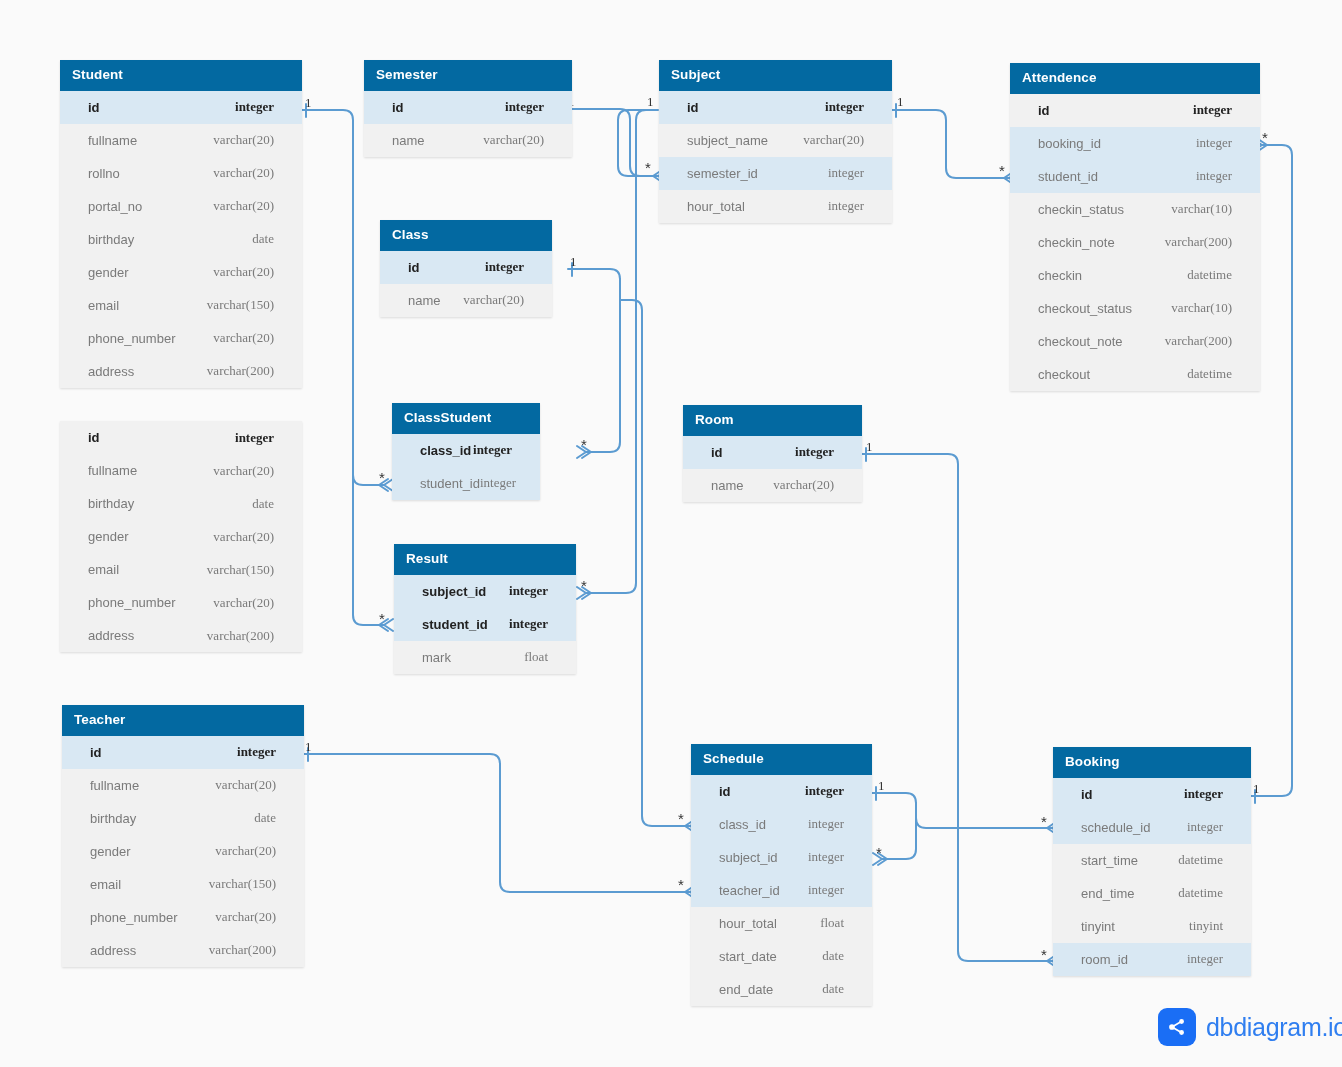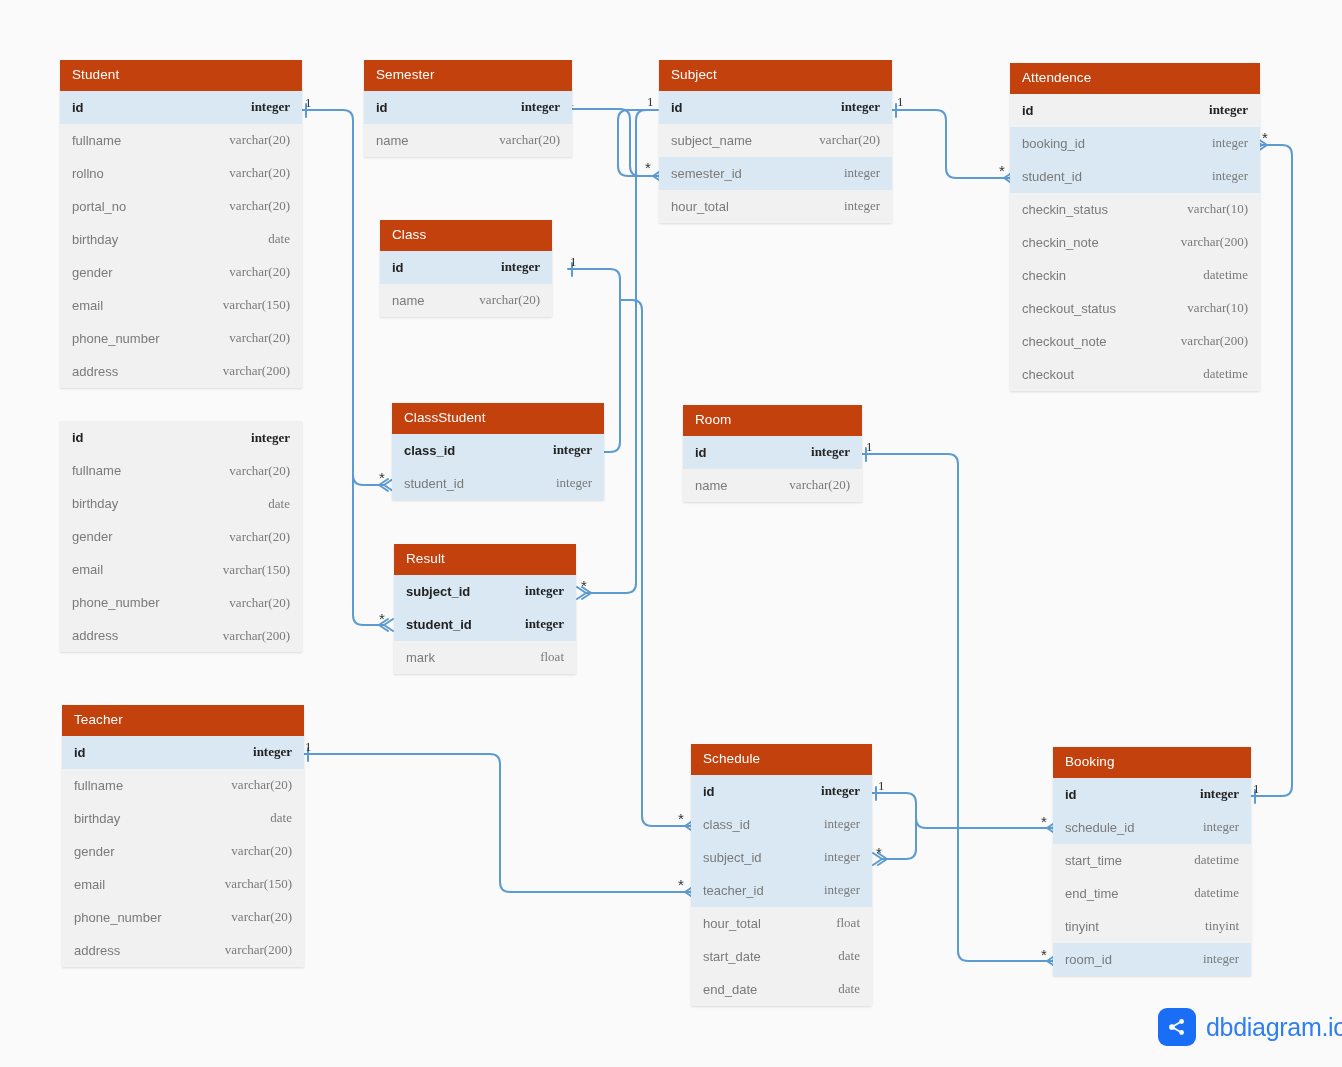--- a/index.html
+++ b/index.html
@@ -57,34 +57,34 @@
   }
 
   
   .table-card {
     position: absolute;
     background: #f1f1f1;
     box-shadow: 0 1px 2px rgba(0,0,0,0.12);
     overflow: hidden;
   }
   .table-header {
-    background: #c2410c;
+    background: #0369a1;
     color: #ffffff;
     font-size: 13.5px;
-    font-weight: normal;
+    font-weight: bold;
     padding: 8px 4px 9px 12px;
     line-height: 1;
     letter-spacing: 0.1px;
   }
   .row {
     display: flex;
     align-items: center;
     justify-content: space-between;
     height: 33px;
-    padding: 0 12px;
+    padding: 0 28px;
     box-sizing: border-box;
     font-size: 13px;
     background: #f1f1f1;
     color: #7a7a7a;
   }
   .row.hl {
     background: #d9e8f3;
   }
   .row.pk .col-name,
   .row.pk .col-type {
@@ -331,21 +331,21 @@
         <div class="table-header">Class</div>
         <div class="row hl pk">
           <span class="col-name">id</span>
           <span class="col-type">integer</span>
         </div>
         <div class="row">
           <span class="col-name">name</span>
           <span class="col-type">varchar(20)</span>
         </div>
       </div>
-      <div class="table-card" style="left: 392px; top: 403px; width: 212px;">
+      <div class="table-card" style="left: 392px; top: 403px; width: 148px;">
         <div class="table-header">ClassStudent</div>
         <div class="row hl pk">
           <span class="col-name">class_id</span>
           <span class="col-type">integer</span>
         </div>
         <div class="row hl">
           <span class="col-name">student_id</span>
           <span class="col-type">integer</span>
         </div>
       </div>

